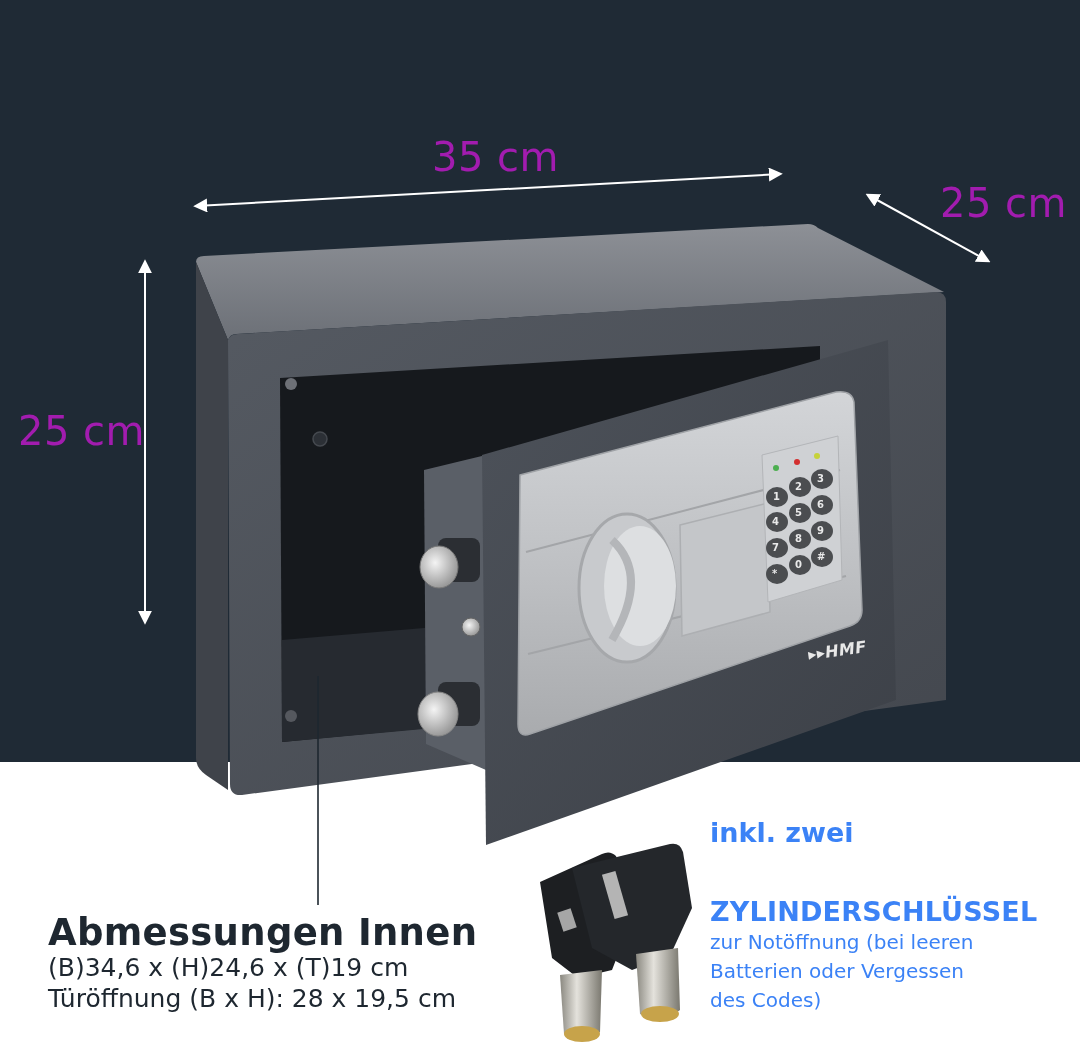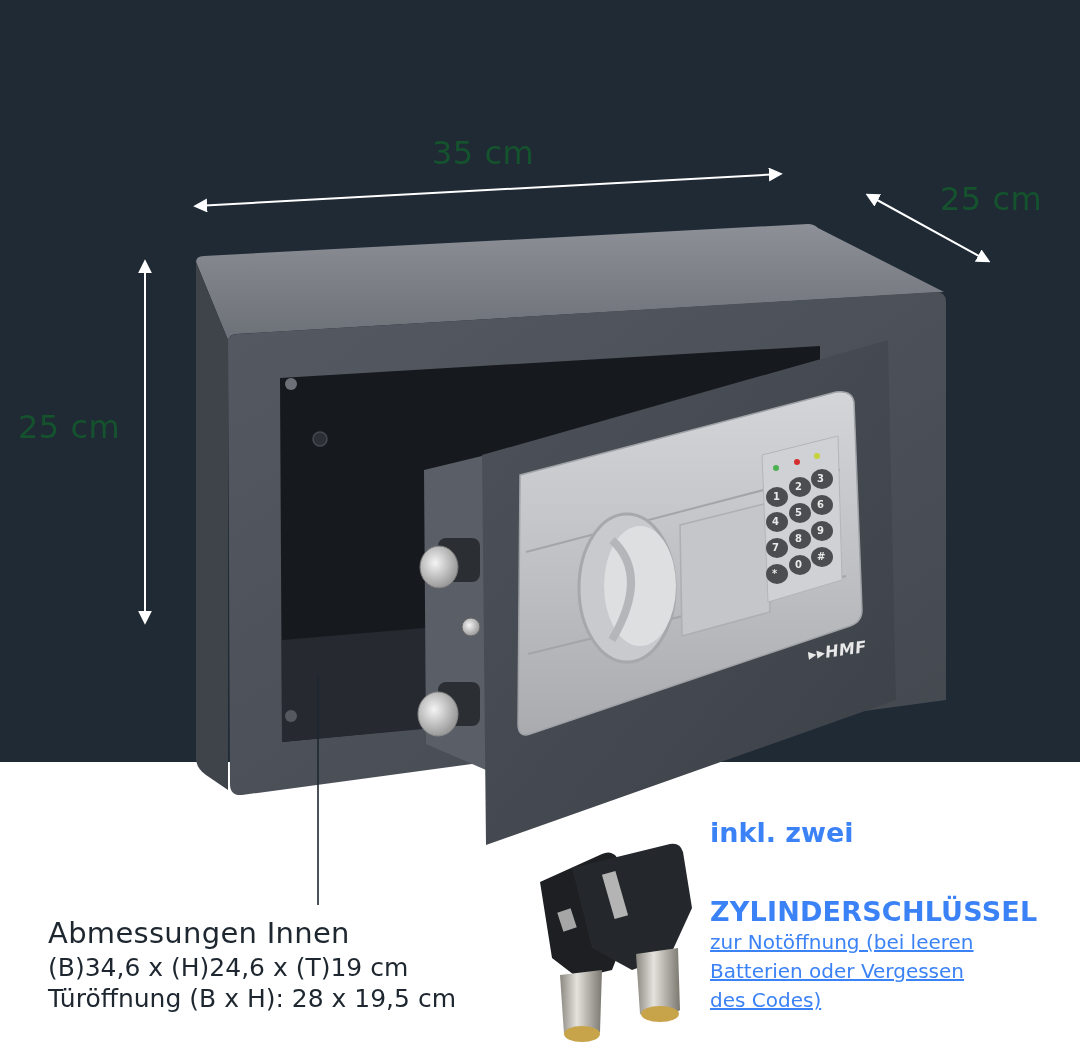--- a/index.html
+++ b/index.html
@@ -7,39 +7,39 @@
       width: 1080px; height: 1058px; position: relative; overflow: hidden;
       background: #ffffff;
       font-family: "DejaVu Sans", sans-serif;
     }
     .top-band {
       position: absolute; left: 0; top: 0; width: 1080px; height: 762px;
       background: #1f2a35;
     }
     .stage { position: absolute; left: 0; top: 0; width: 1080px; height: 1058px; }
     .dim-label {
-      position: absolute; color: #14532d; font-size: 32px; font-weight: 400;
+      position: absolute; color: #a21caf; font-size: 40px; font-weight: 400;
       letter-spacing: 0.5px; white-space: nowrap;
     }
     .dim-width { left: 432px; top: 134px; }
     .dim-depth { left: 940px; top: 180px; }
     .dim-height { left: 18px; top: 408px; }
 
     .inner-block {
       position: absolute; left: 48px; top: 914px; color: #1e2730;
     }
-    .inner-title { font-size: 29px; font-weight: 400; letter-spacing: 0.3px; line-height: 38px; white-space: nowrap; }
+    .inner-title { font-size: 37px; font-weight: 700; letter-spacing: 0.3px; line-height: 38px; white-space: nowrap; }
     .inner-line { font-size: 25px; font-weight: 400; line-height: 31px; white-space: nowrap; }
 
     .keys-block {
       position: absolute; left: 710px; top: 818px; color: #3b82f6;
     }
     .keys-title-1 { font-size: 27px; font-weight: 700; line-height: 30px; white-space: nowrap; }
     .keys-title-2 { font-size: 27px; font-weight: 700; line-height: 32px; letter-spacing: 0.2px; white-space: nowrap; margin-top: 48px; }
-    .keys-line { font-size: 20px; font-weight: 400; line-height: 29px; white-space: nowrap; text-decoration: underline; }
+    .keys-line { font-size: 20px; font-weight: 400; line-height: 29px; white-space: nowrap; }
 
     .brand-logo {
       position: absolute; left: 808px; top: 641px; color: #e8e8e8;
       font-size: 16px; font-weight: 700; font-style: italic; letter-spacing: 0.5px;
       transform: rotate(-8deg);
     }
     .key-label {
       position: absolute; font-size: 10px; font-weight: 700; color: #e9e9e9;
       font-family: "DejaVu Sans", sans-serif;
     }

